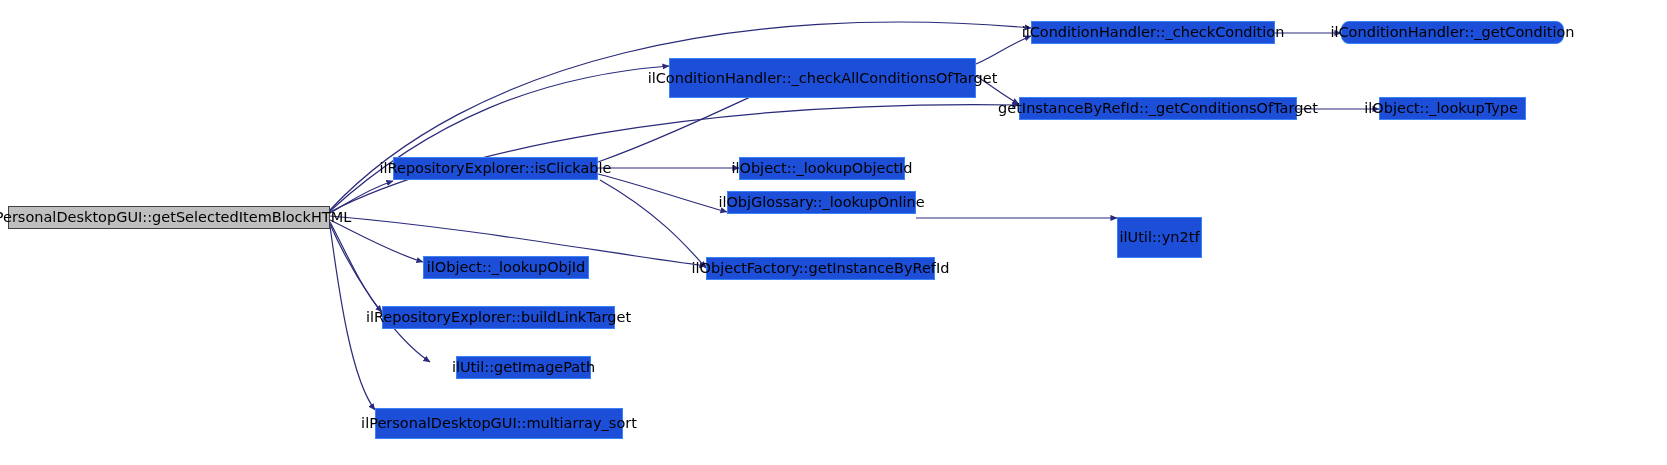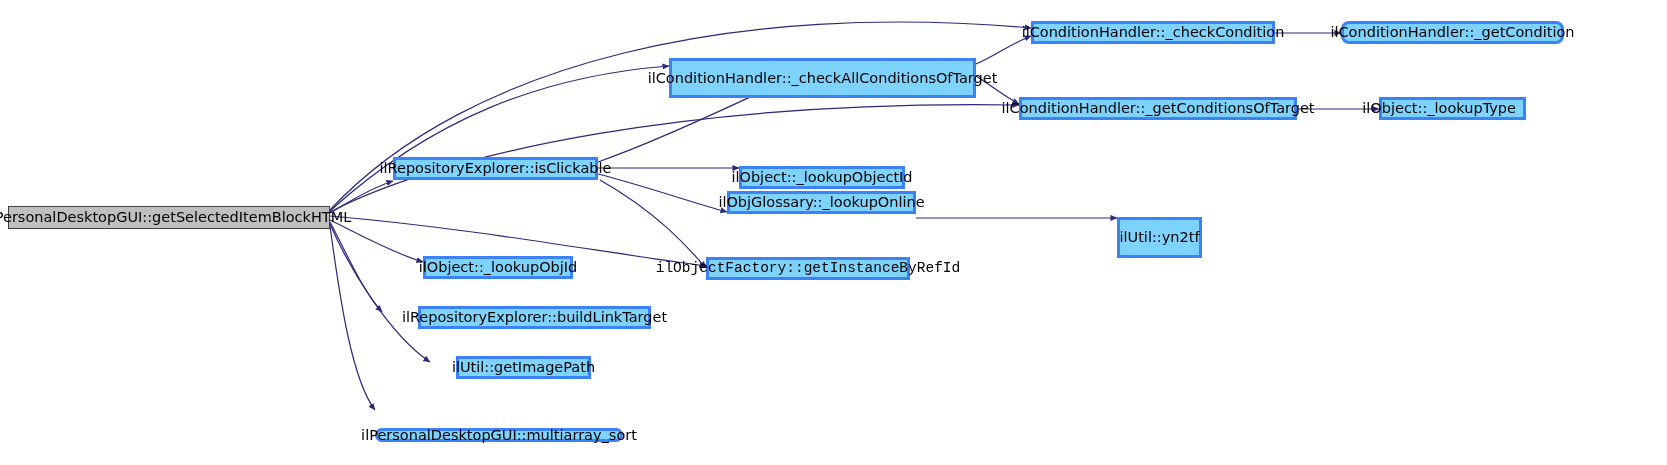--- a/index.html
+++ b/index.html
@@ -21,22 +21,22 @@
     position: absolute;
     left: 0;
     top: 0;
     width: 1667px;
     height: 465px;
     pointer-events: none;
   }
   .node {
     position: absolute;
     box-sizing: border-box;
-    border: 3px solid #3b82f6;
-    background: #7dd3fc;
+    border: 1px solid #3b82f6;
+    background: #1d4ed8;
     color: #000000;
     font-size: 14.5px;
     line-height: 1;
     display: flex;
     align-items: center;
     justify-content: center;
     white-space: nowrap;
     letter-spacing: 0px;
   }
   .node.highlight {
@@ -84,46 +84,46 @@
       <div class="node" style="left: 669px; top: 58px; width: 307px; height: 40px;">
         <span class="lbl">ilConditionHandler::_checkAllConditionsOfTarget</span>
       </div>
       <div class="node" style="left: 1031px; top: 21px; width: 244px; height: 23px;">
         <span class="lbl">ilConditionHandler::_checkCondition</span>
       </div>
       <div class="node" style="left: 1341px; top: 21px; width: 223px; height: 23px; border-radius: 8px;">
         <span class="lbl">ilConditionHandler::_getCondition</span>
       </div>
       <div class="node" style="left: 1019px; top: 97px; width: 278px; height: 23px;">
-        <span class="lbl">ilConditionHandler::_getConditionsOfTarget</span>
+        <span class="lbl">getInstanceByRefId::_getConditionsOfTarget</span>
       </div>
       <div class="node" style="left: 1379px; top: 97px; width: 147px; height: 23px; justify-content: flex-end;">
         <span class="lbl">ilObject::_lookupType</span>
       </div>
       <div class="node" style="left: 393px; top: 157px; width: 205px; height: 23px;">
         <span class="lbl">ilRepositoryExplorer::isClickable</span>
       </div>
-      <div class="node" style="left: 739px; top: 166px; width: 166px; height: 23px;">
+      <div class="node" style="left: 739px; top: 157px; width: 166px; height: 23px;">
         <span class="lbl">ilObject::_lookupObjectId</span>
       </div>
       <div class="node" style="left: 727px; top: 191px; width: 189px; height: 23px;">
         <span class="lbl">ilObjGlossary::_lookupOnline</span>
       </div>
       <div class="node" style="left: 1117px; top: 217px; width: 85px; height: 41px;">
         <span class="lbl">ilUtil::yn2tf</span>
       </div>
-      <div class="node" style="left: 706px; top: 257px; width: 204px; height: 23px; font-family: Liberation Mono, monospace;">
+      <div class="node" style="left: 706px; top: 257px; width: 229px; height: 23px;">
         <span class="lbl">ilObjectFactory::getInstanceByRefId</span>
       </div>
-      <div class="node" style="left: 423px; top: 256px; width: 150px; height: 23px;">
+      <div class="node" style="left: 423px; top: 256px; width: 166px; height: 23px;">
         <span class="lbl">ilObject::_lookupObjId</span>
       </div>
-      <div class="node" style="left: 382px; top: 306px; width: 233px; height: 23px; margin-left: 36px;">
+      <div class="node" style="left: 382px; top: 306px; width: 233px; height: 23px;">
         <span class="lbl">ilRepositoryExplorer::buildLinkTarget</span>
       </div>
       <div class="node" style="left: 430px; top: 356px; width: 135px; height: 23px; margin-left: 26px;">
         <span class="lbl">ilUtil::getImagePath</span>
       </div>
-      <div class="node" style="left: 375px; top: 428px; width: 248px; height: 14px; border-radius: 10px;">
+      <div class="node" style="left: 375px; top: 408px; width: 248px; height: 31px;">
         <span class="lbl">ilPersonalDesktopGUI::multiarray_sort</span>
       </div>
     </div>
 </div>
 
 </body></html>

